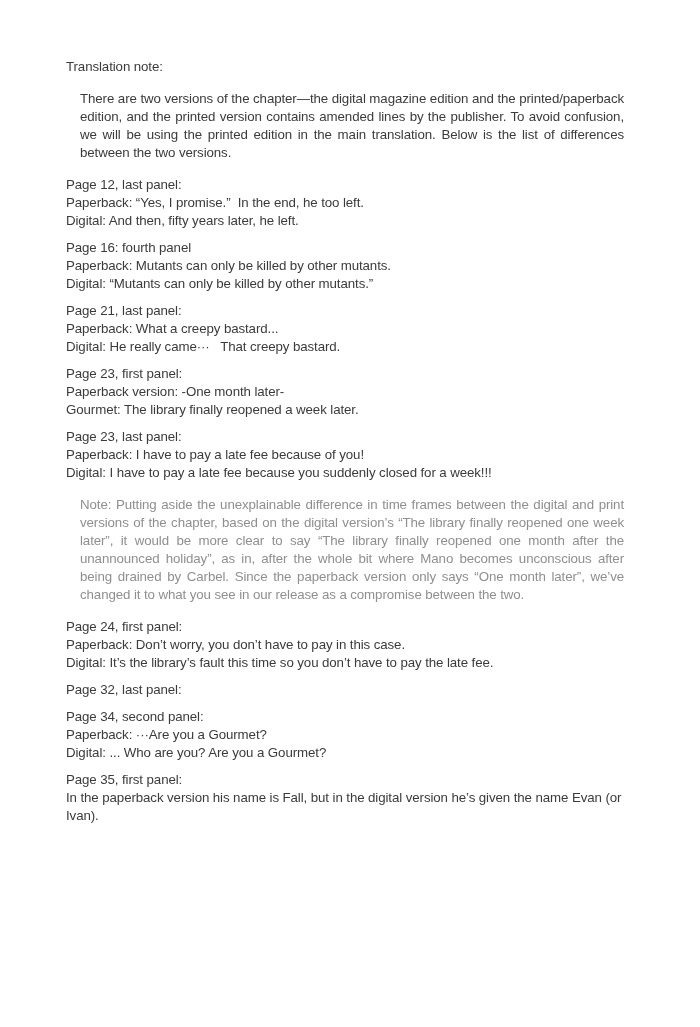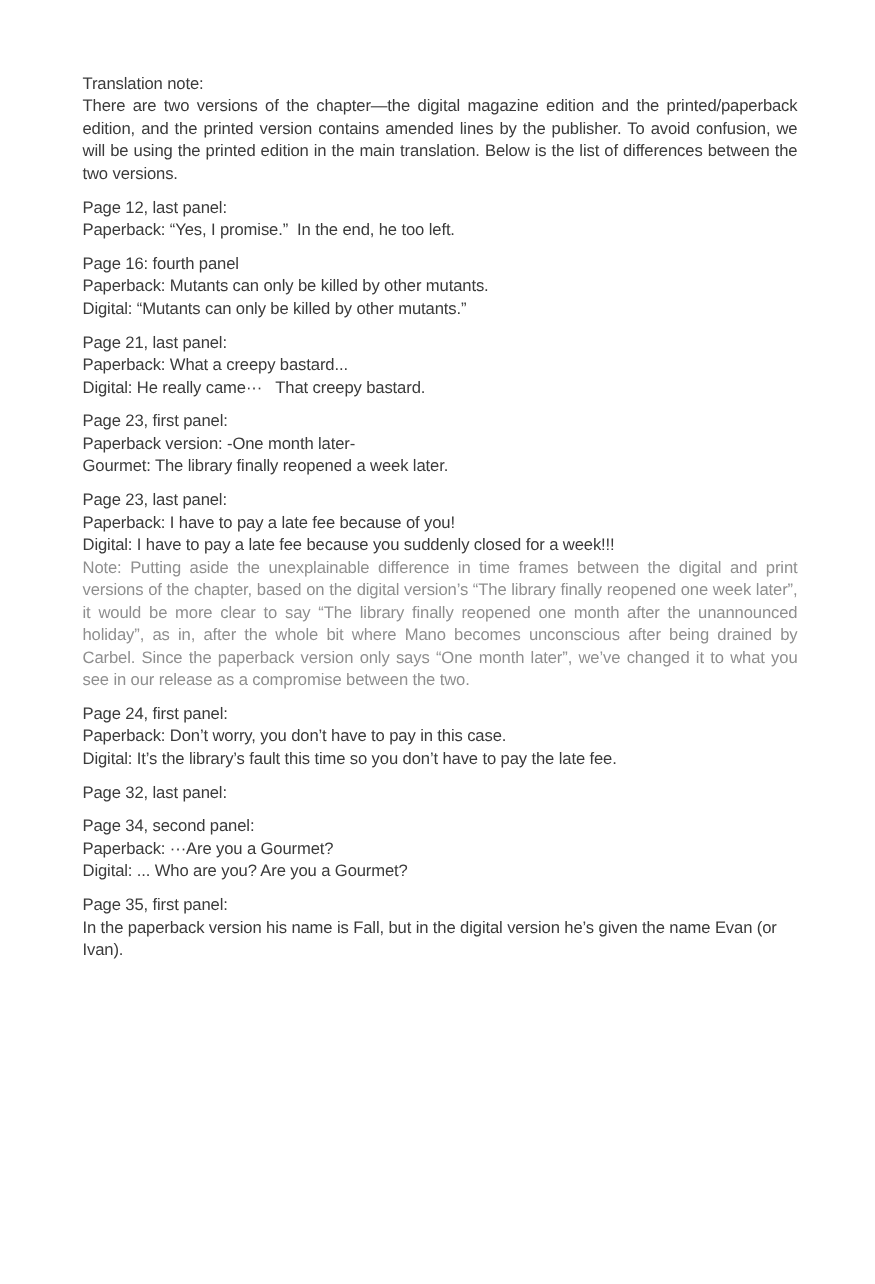--- a/index.html
+++ b/index.html
@@ -25,40 +25,41 @@
     color: var(--text, #3b3b3b);
     padding: 58px 62px 0 66px;
   }
   .block {
     margin: 0 0 9px 0;
   }
   .line {
     white-space: pre-wrap;
   }
   .para {
-    margin: 0;
+    margin: 14px;
     text-align: justify;
   }
   .note {
     color: var(--note, #8f8f8f);
   }
 </style>
 </head>
 <body>
 
 <div class="page">
 
   <section class="block">
     <div class="line">Translation note:</div>
     <p class="para">There are two versions of the chapter—the digital magazine edition and the printed/paperback edition, and the printed version contains amended lines by the publisher. To avoid confusion, we will be using the printed edition in the main translation. Below is the list of differences between the two versions.</p>
   </section>
 
   <section class="block">
     <div class="line">Page 12, last panel:</div>
     <div class="line">Paperback: “Yes, I promise.”  In the end, he too left.</div>
+    <div class="line">Digital: And then, fifty years later, he left.</div>
   </section>
 
   <section class="block">
     <div class="line">Page 16: fourth panel</div>
     <div class="line">Paperback: Mutants can only be killed by other mutants.</div>
     <div class="line">Digital: “Mutants can only be killed by other mutants.”</div>
   </section>
 
   <section class="block">
     <div class="line">Page 21, last panel:</div>

